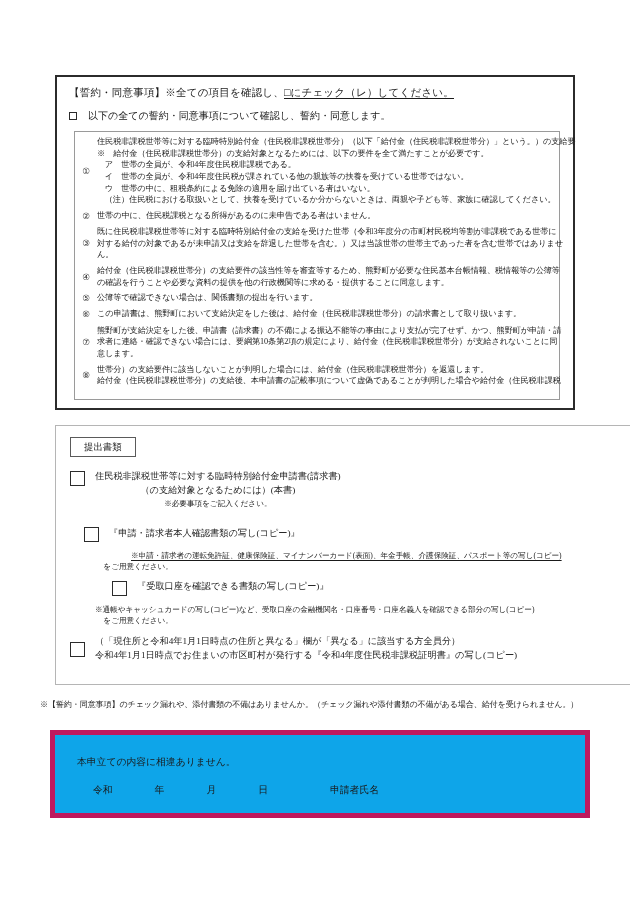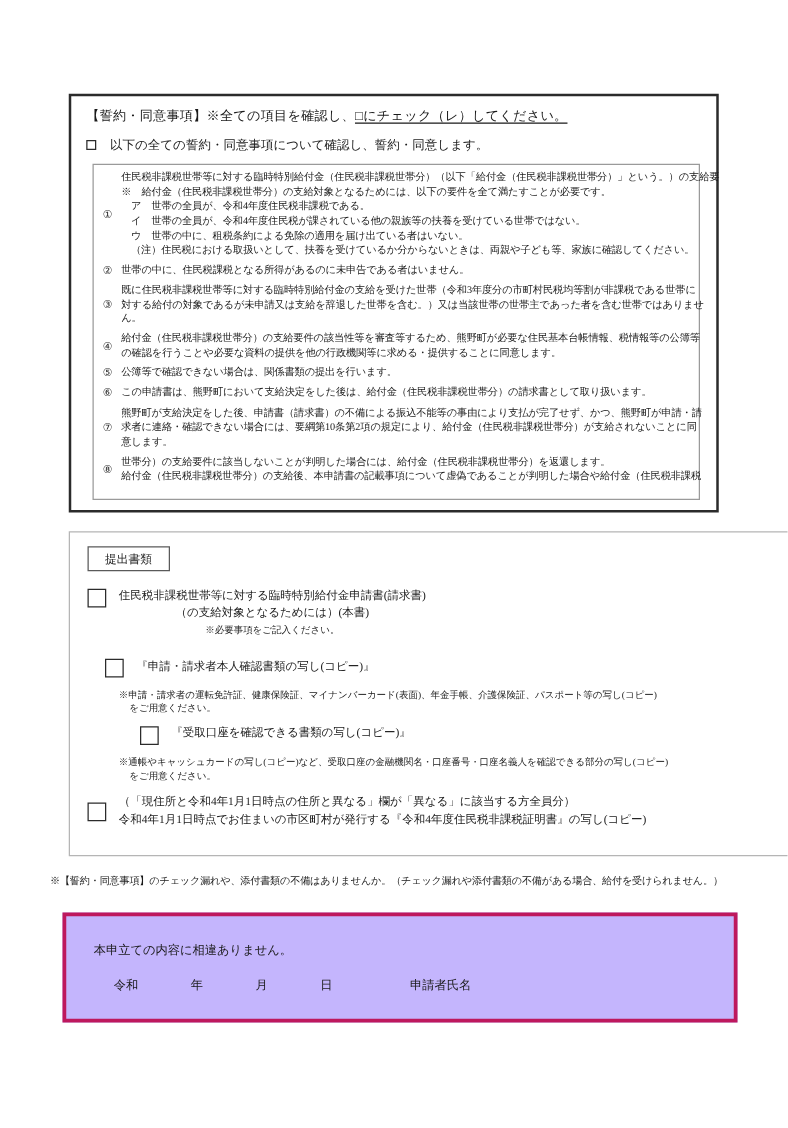--- a/index.html
+++ b/index.html
@@ -146,43 +146,43 @@
     font-size: 7.6px;
     line-height: 1.45;
     white-space: nowrap;
   }
   .note-block {
     position: absolute;
     font-size: 7.6px;
     line-height: 1.5;
   }
   .note-block .nl { display: block; white-space: nowrap; }
-  .note-block .u { text-underline-offset: 1.5px; }
+  .note-block .u { text-decoration: underline; text-underline-offset: 1.5px; margin-left: 36px; }
   .indent-note { padding-left: 1.1em; }
 
   
   .warn-line {
     position: absolute;
     left: 40px;
     top: 699px;
     font-size: 8.1px;
     letter-spacing: -0.15px;
     white-space: nowrap;
   }
 
   
   .decl-box {
     position: absolute;
     left: 50px;
     top: 730px;
     width: 540px;
     height: 88px;
-    border: 3px solid #be185d;
-    box-sizing: border-box;
-    background: #c4b5fd;
+    border: 5px solid #be185d;
+    box-sizing: border-box;
+    background: #0ea5e9;
     padding-left: 25px;
   }
   .decl-line1 {
     position: absolute;
     left: 22px;
     top: 21px;
     font-size: 9.8px;
     white-space: nowrap;
   }
   .decl-line2 {

